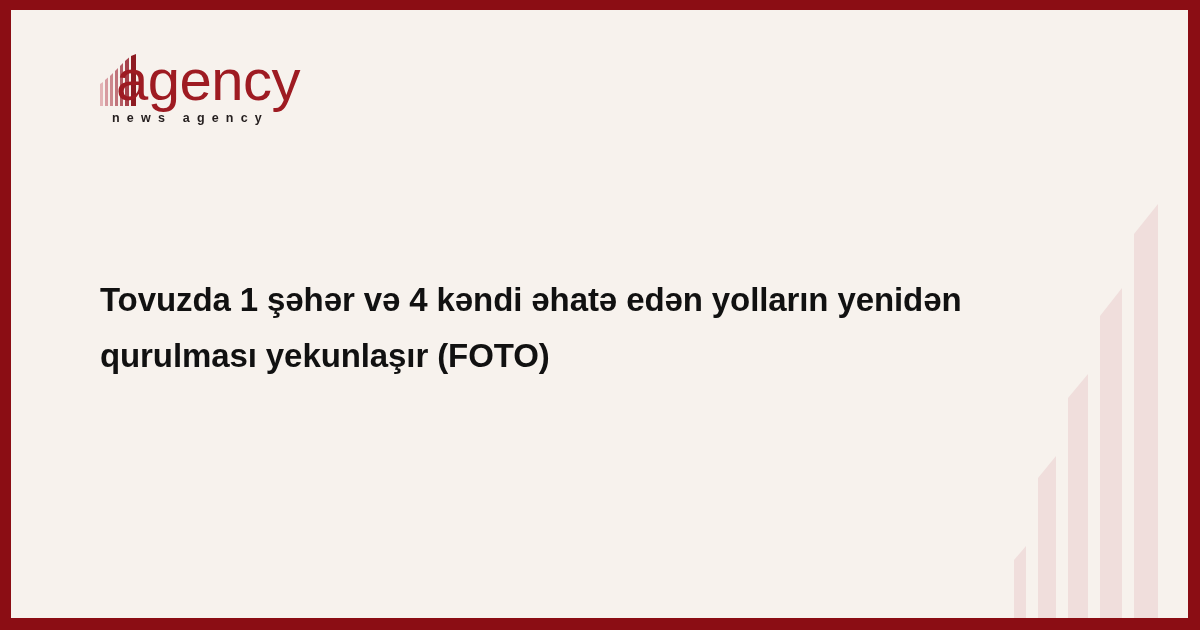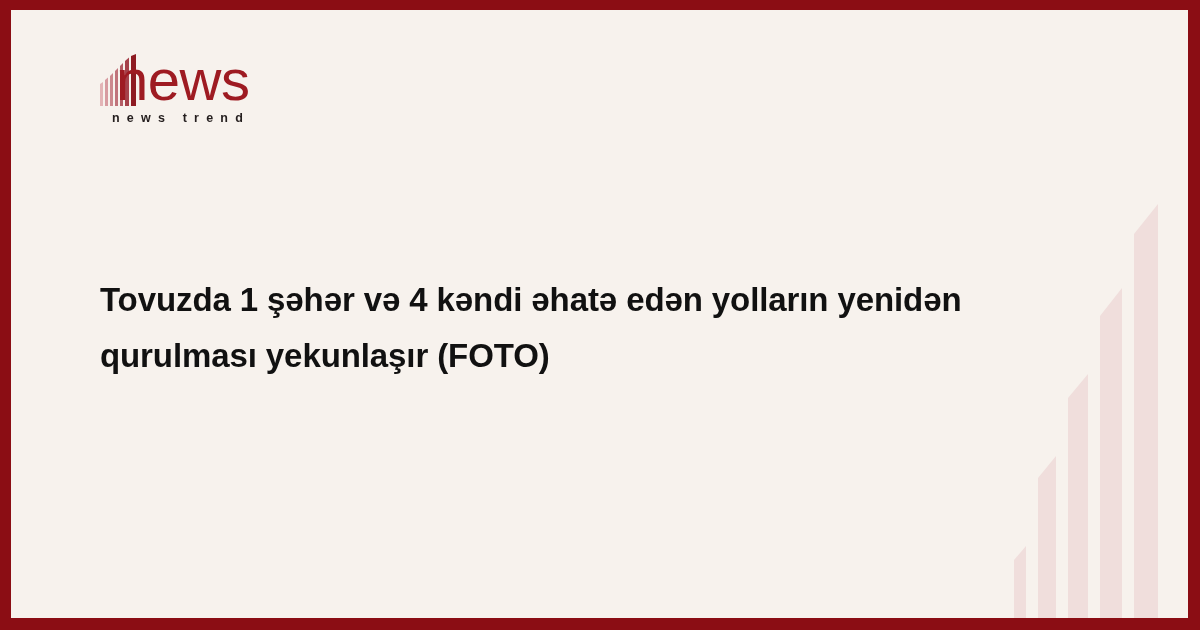--- a/index.html
+++ b/index.html
@@ -127,21 +127,21 @@
               <polygon points="0,30 3,28 3,52 0,52" fill="#E3B4B6"></polygon>
               <polygon points="5,26 8,23.5 8,52 5,52" fill="#D79BA0"></polygon>
               <polygon points="10,22 13,19 13,52 10,52" fill="#CC888D"></polygon>
               <polygon points="15,17 18,14 18,52 15,52" fill="#C0737A"></polygon>
               <polygon points="20,12 23,9 23,52 20,52" fill="#B45C64"></polygon>
               <polygon points="25,7 29,3.5 29,52 25,52" fill="#A6414A"></polygon>
               <polygon points="31,2 36,0 36,52 31,52" fill="#8E1B22"></polygon>
             </g>
           </svg>
         </span>
-        <span class="logo-word">news</span>
+        <span class="logo-word">agency</span>
       </div>
-      <div class="logo-sub">news trend</div>
+      <div class="logo-sub">news agency</div>
     </div>
 
     <h1 class="headline">Tovuzda 1 şəhər və 4 kəndi əhatə edən yolların yenidən qurulması yekunlaşır (FOTO)</h1>
 
   </div>
 </div>
 
 </body></html>

